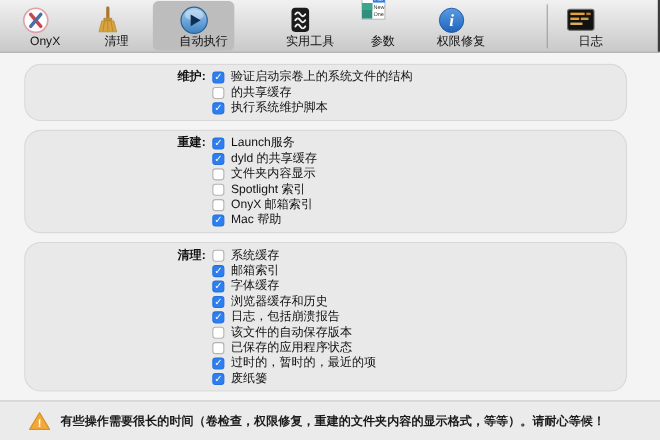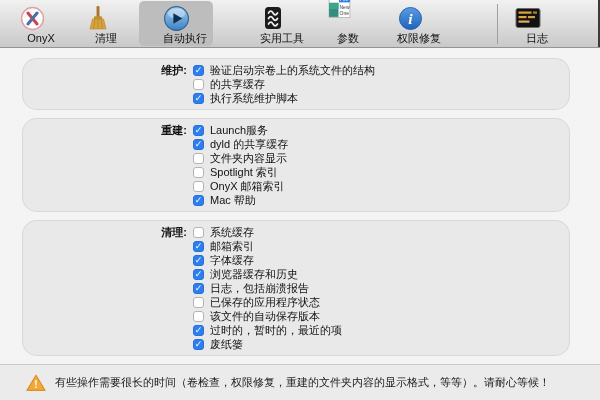--- a/index.html
+++ b/index.html
@@ -31,21 +31,21 @@
     border:1px solid #b3b3b3;box-sizing:border-box;margin-right:6px;flex:0 0 auto;
     display:flex;align-items:center;justify-content:center;}
   .checkbox[data-checked="true"]{background:#2d7ff0;border-color:#2470dd;}
   .checkbox[data-checked="true"]::after{content:"\2713";color:#fff;font-size:9px;
     font-weight:bold;line-height:1;}
   .chk-label{font-size:11px;color:#111;line-height:14px;white-space:nowrap;}
 
   
   .footer{position:absolute;left:0;right:0;bottom:0;height:36px;background:#ebebeb;
     border-top:1px solid #c9c9c9;display:flex;align-items:center;padding-left:26px;box-sizing:border-box;}
-  .warn-text{font-size:11px;font-weight:normal;color:#1a1a1a;margin-left:9px;white-space:nowrap;}
+  .warn-text{font-size:11px;font-weight:bold;color:#1a1a1a;margin-left:9px;white-space:nowrap;}
 
   svg{display:block;}
 </style>
 </head>
 <body>
 
 <div class="window">
 
   <div class="toolbar">
 
@@ -220,25 +220,25 @@
         <div class="chk-row">
           <span class="checkbox" data-checked="true"></span>
           <span class="chk-label">浏览器缓存和历史</span>
         </div>
         <div class="chk-row">
           <span class="checkbox" data-checked="true"></span>
           <span class="chk-label">日志，包括崩溃报告</span>
         </div>
         <div class="chk-row">
           <span class="checkbox" data-checked="false"></span>
+          <span class="chk-label">该文件的自动保存版本</span>
+        </div>
+        <div class="chk-row">
+          <span class="checkbox" data-checked="false"></span>
           <span class="chk-label">已保存的应用程序状态</span>
-        </div>
-        <div class="chk-row">
-          <span class="checkbox" data-checked="false"></span>
-          <span class="chk-label">该文件的自动保存版本</span>
         </div>
         <div class="chk-row">
           <span class="checkbox" data-checked="true"></span>
           <span class="chk-label">过时的，暂时的，最近的项</span>
         </div>
         <div class="chk-row">
           <span class="checkbox" data-checked="true"></span>
           <span class="chk-label">废纸篓</span>
         </div>
       </div>

